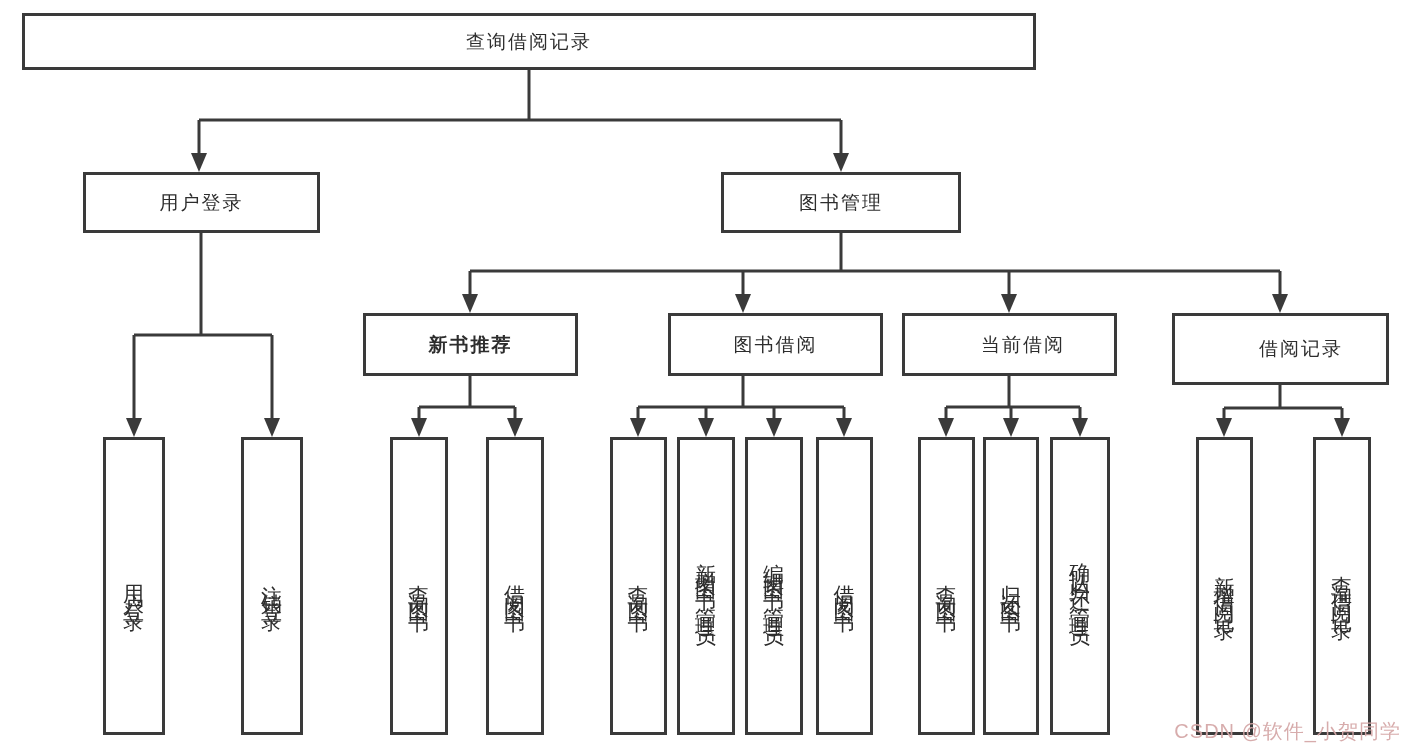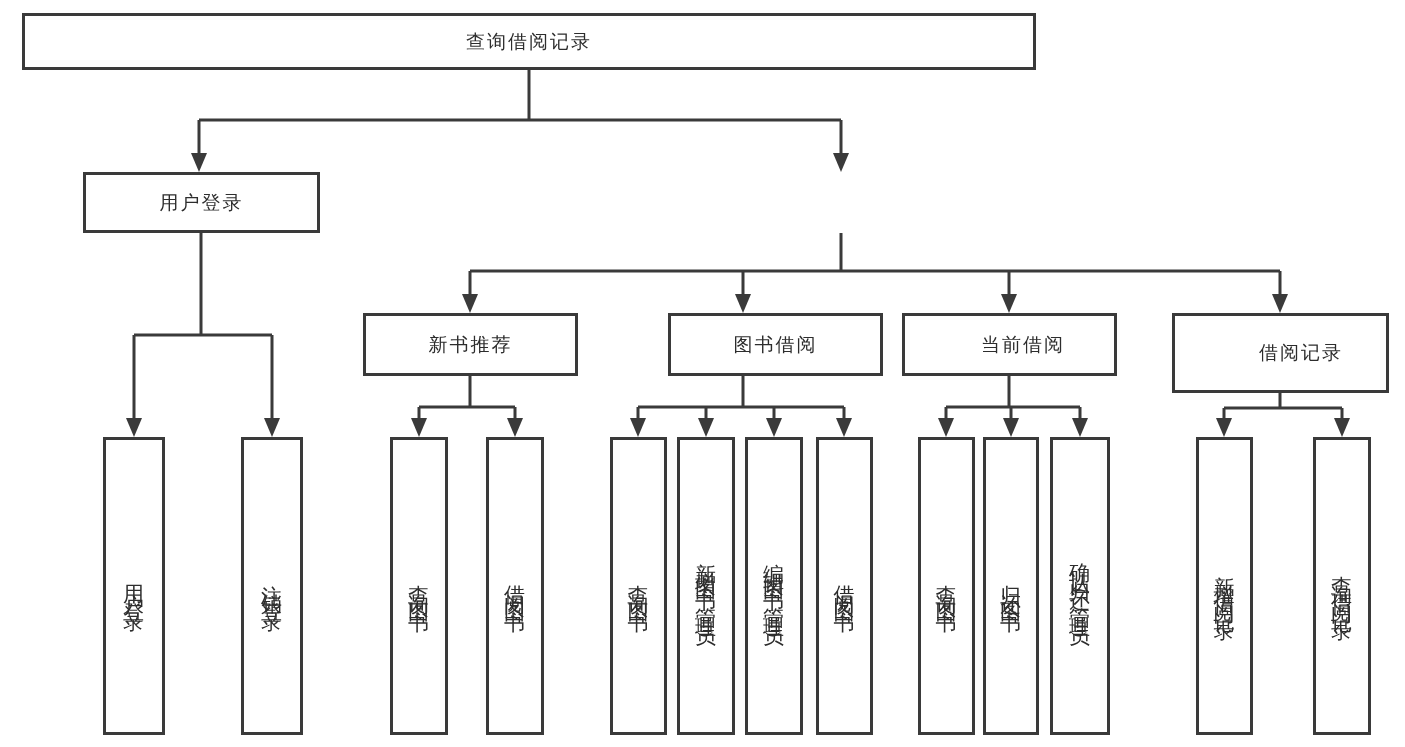--- a/index.html
+++ b/index.html
@@ -101,31 +101,34 @@
     </g>
   </svg>
 
   <div class="node h" style="left:22px; top:13px; width:1014px; height:57px;">
     <span>查询借阅记录</span>
   </div>
 
   <div class="node h" style="left:83px; top:172px; width:237px; height:61px;">
     <span>用户登录</span>
   </div>
+  <div class="node h" style="left:721px; top:172px; width:240px; height:61px;">
+    <span>图书管理</span>
+  </div>
 
-  <div class="node h" style="left:363px; top:313px; width:215px; height:63px;">
+  <div class="node h" style="left:363px; top:313px; width:215px; height:63px;font-weight:bold;">
     <span>新书推荐</span>
   </div>
   <div class="node h" style="left:636px; top:313px; width:215px; height:63px;margin-left:32px;">
     <span>图书借阅</span>
   </div>
   <div class="node h" style="left:902px; top:313px; width:215px; height:63px;padding-left:27px;">
     <span>当前借阅</span>
   </div>
-  <div class="node h" style="left:1172px; top:313px; width:217px; height:80px;padding-left:41px;">
+  <div class="node h" style="left:1172px; top:313px; width:217px; height:72px;padding-left:41px;">
     <span>借阅记录</span>
   </div>
 
   <div class="node v" style="left:103px; top:437px; width:62px; height:298px;">
     <span>用户登录</span>
   </div>
   <div class="node v" style="left:241px; top:437px; width:62px; height:298px;">
     <span>注销登录</span>
   </div>
 
@@ -159,14 +162,15 @@
     <span>确认归还（管理员）</span>
   </div>
 
   <div class="node v" style="left:1196px; top:437px; width:57px; height:298px;">
     <span>新增借阅记录</span>
   </div>
   <div class="node v" style="left:1313px; top:437px; width:58px; height:298px;">
     <span>查询借阅记录</span>
   </div>
 
+  <div id="watermark">CSDN @软件_小贺同学</div>
 
 </div>
 
 </body></html>

